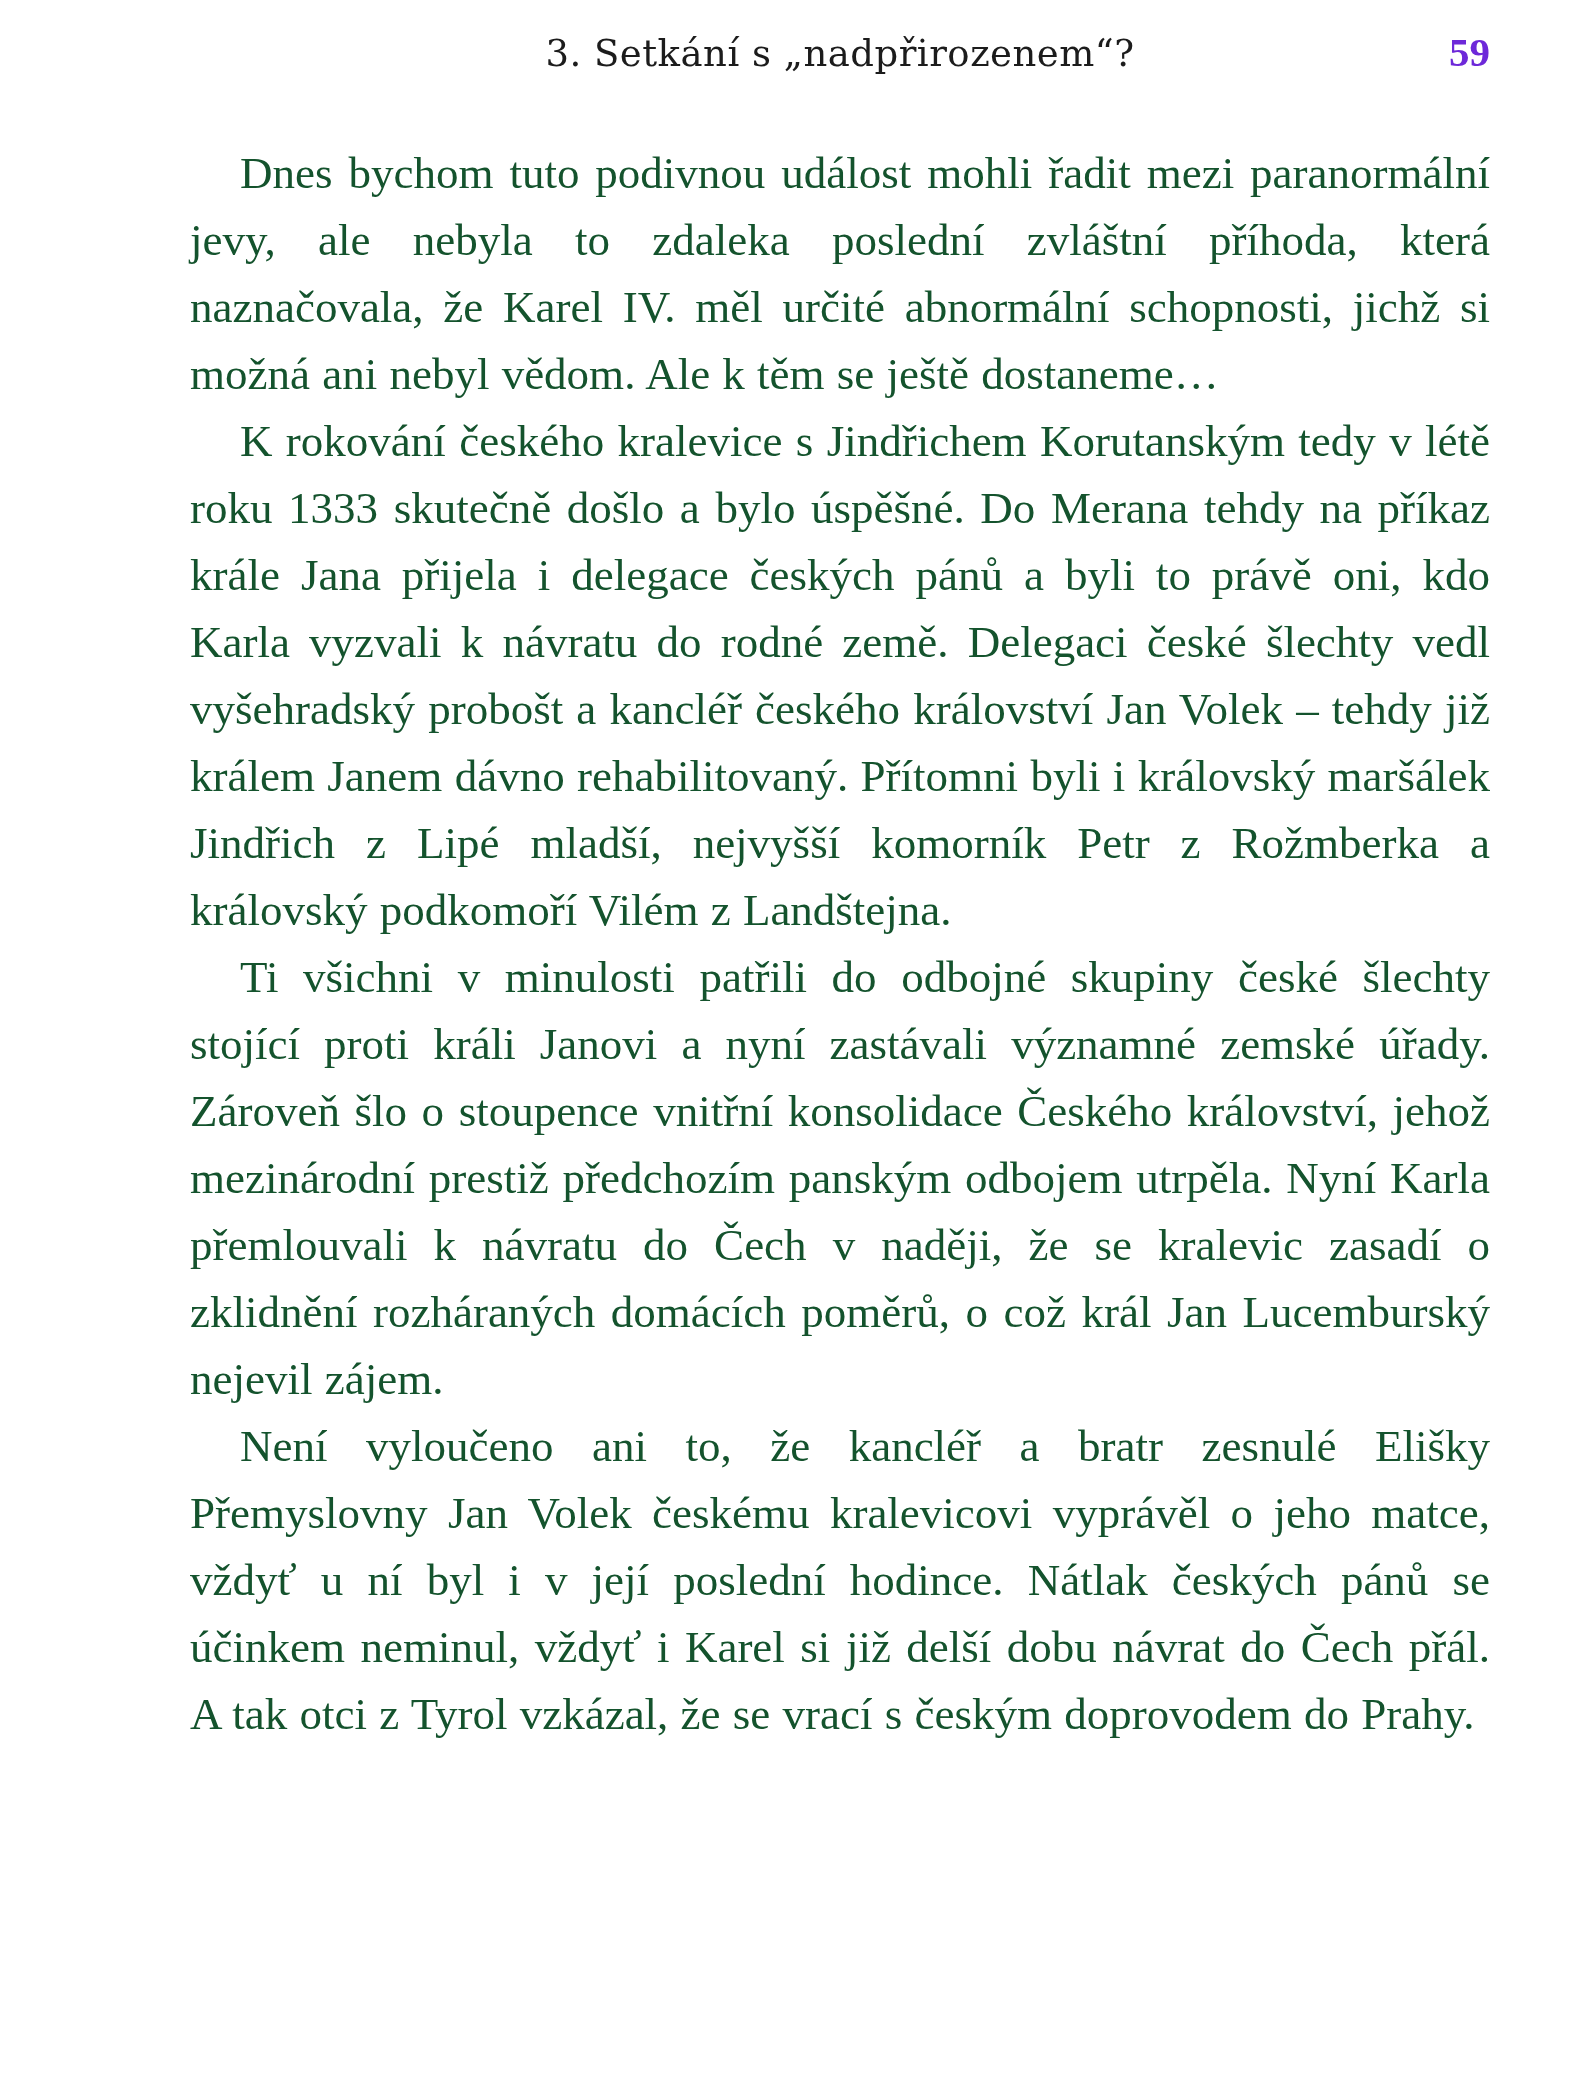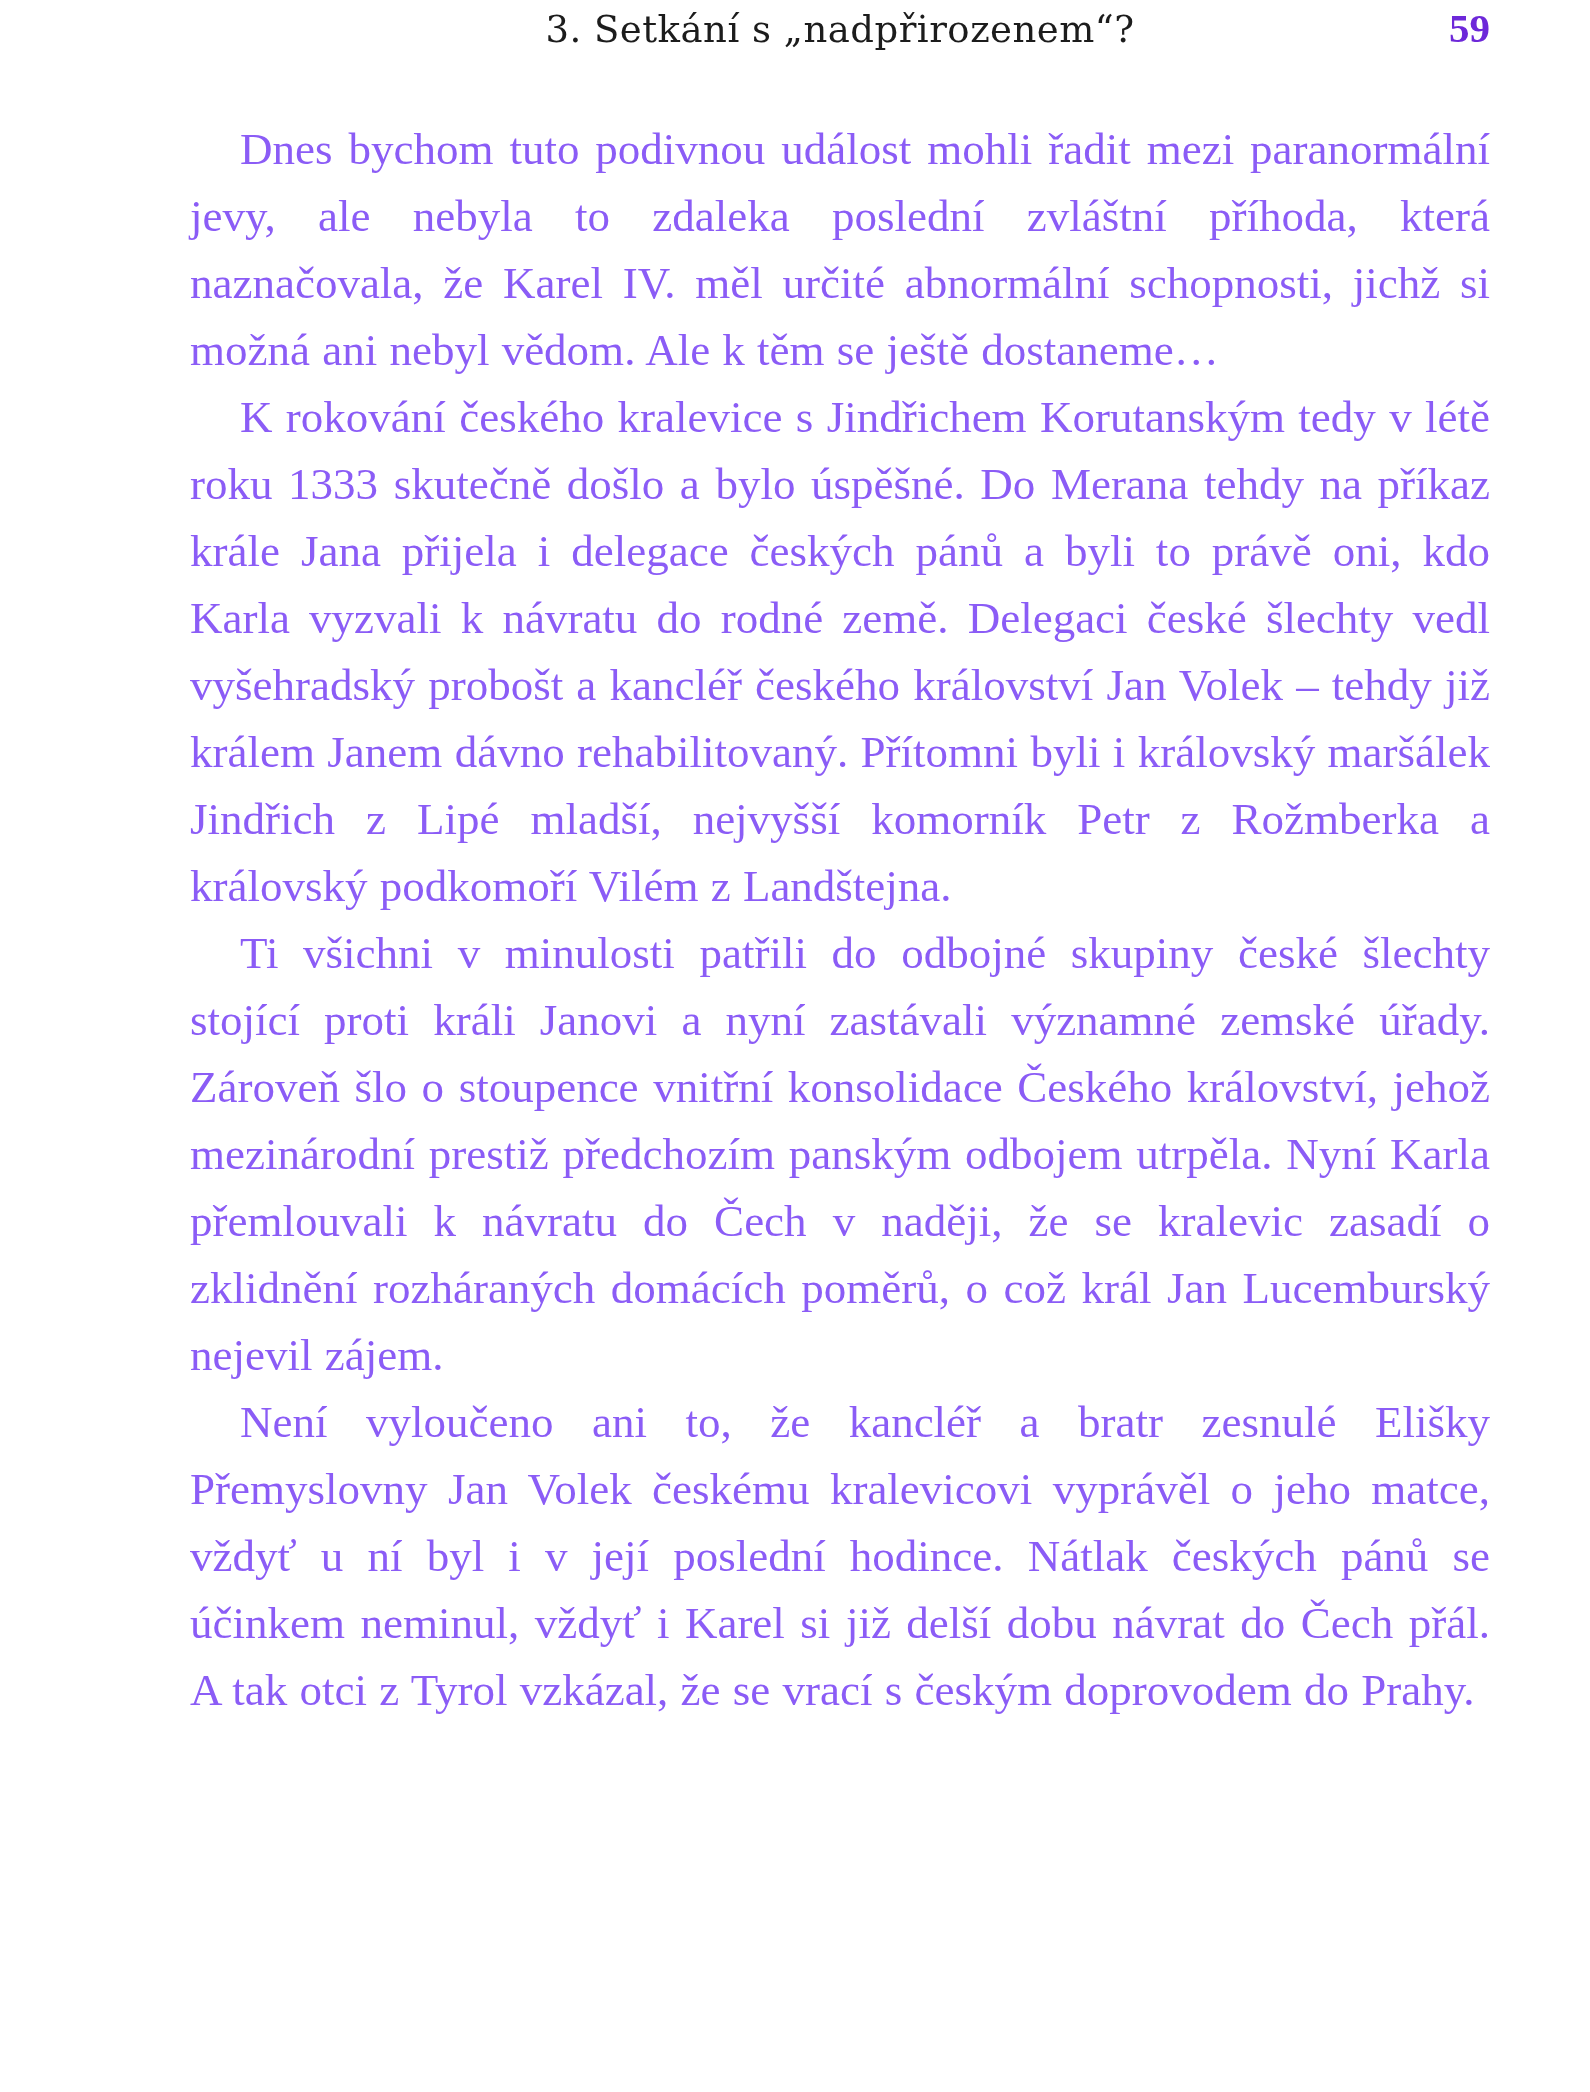--- a/index.html
+++ b/index.html
@@ -12,21 +12,21 @@
       width: 1590px;
       height: 2092px;
       overflow: hidden;
       font-family: "Liberation Serif", "DejaVu Serif", serif;
       color: #141414;
     }
     .page {
       position: relative;
       width: 1590px;
       height: 2092px;
-      padding: 8px 100px 0 190px;
+      padding: 32px 100px 0 190px;
       background: #ffffff;
     }
     .running-header {
       position: relative;
       height: 56px;
     }
     .chapter-title {
       text-align: center;
       font-family: "DejaVu Serif", "Liberation Serif", serif;
       font-size: 37px;
@@ -44,21 +44,21 @@
     main.body-text {
       margin-top: 52px;
       width: 1300px;
     }
     main.body-text p {
       margin: 0;
       font-size: 45px;
       line-height: 67px;
       text-align: justify;
       text-indent: 50px;
-      color: #8b5cf6;
+      color: #14532d;
       word-spacing: 1px;
     }
   </style>
 </head>
 <body>
 
 <div class="page">
 
   <header class="running-header">
     <div class="chapter-title">3. Setkání s „nadpřirozenem“?</div>

